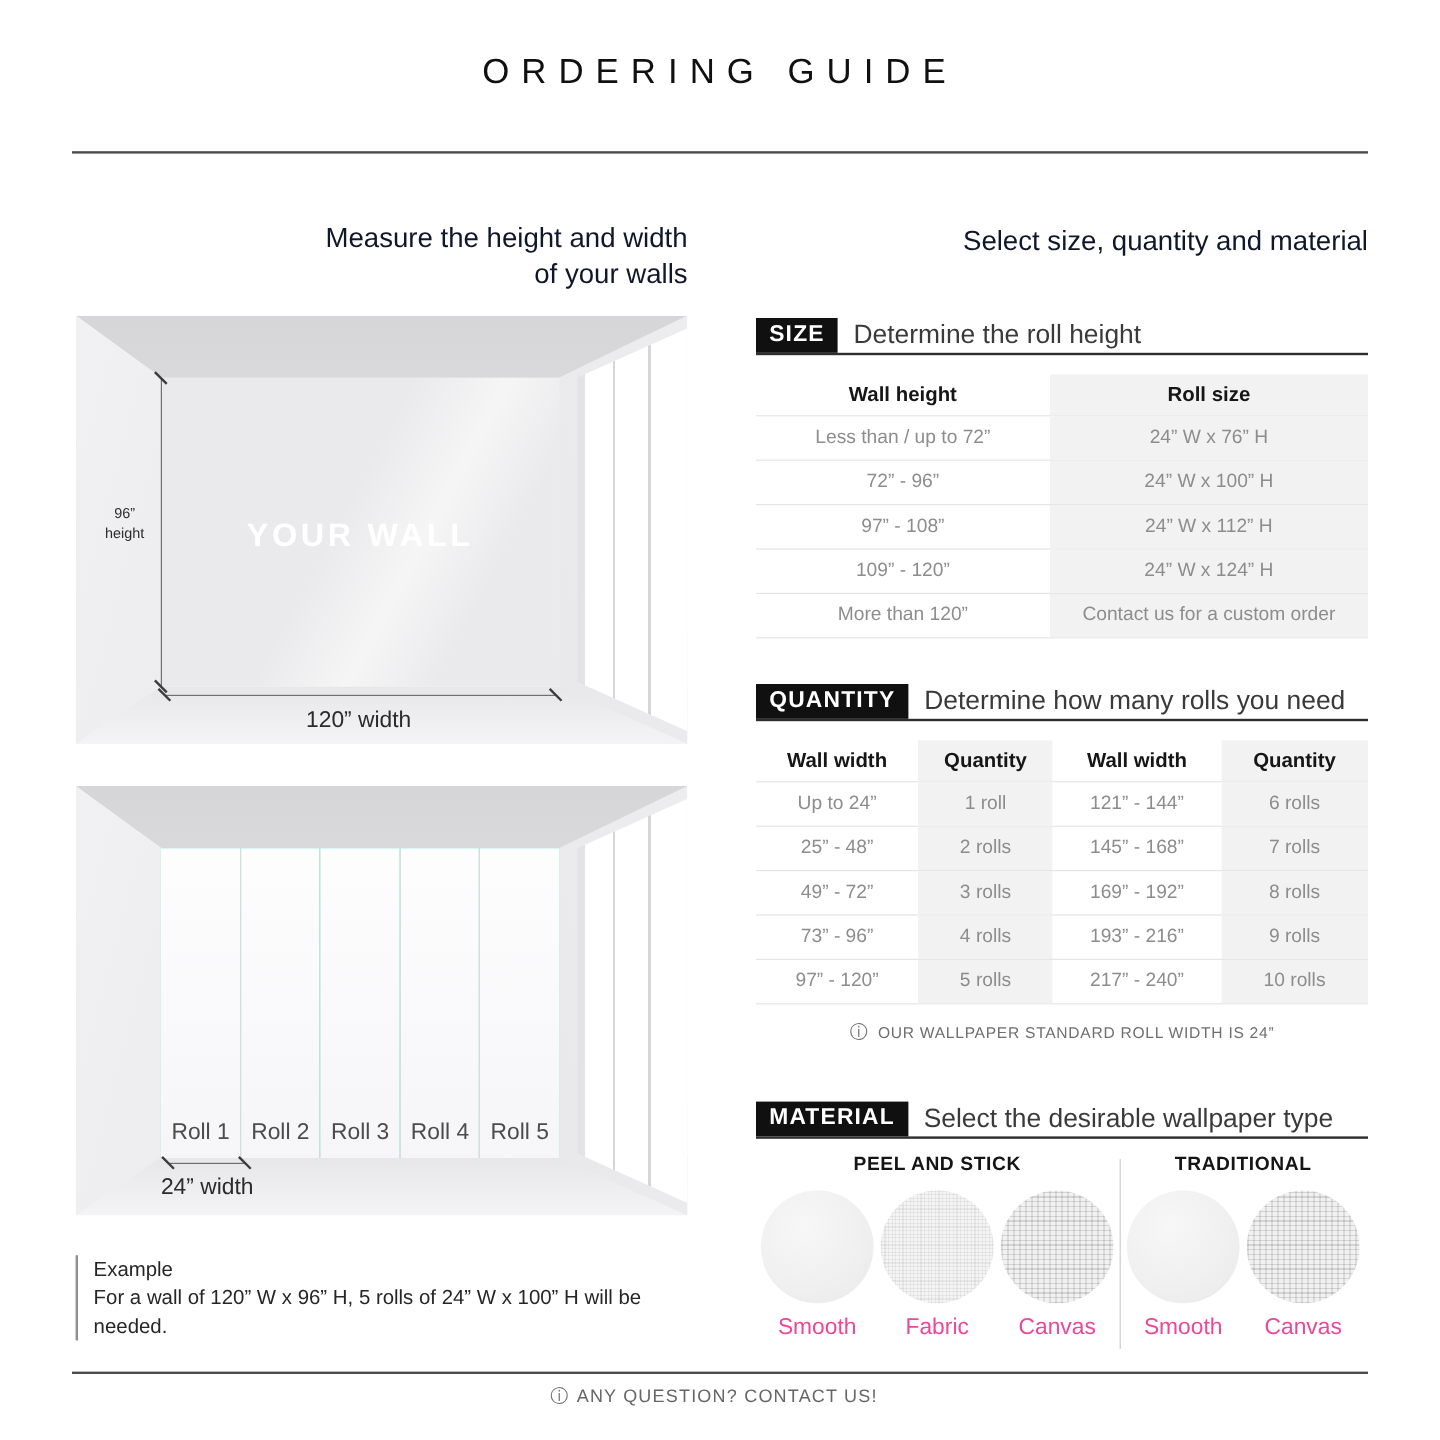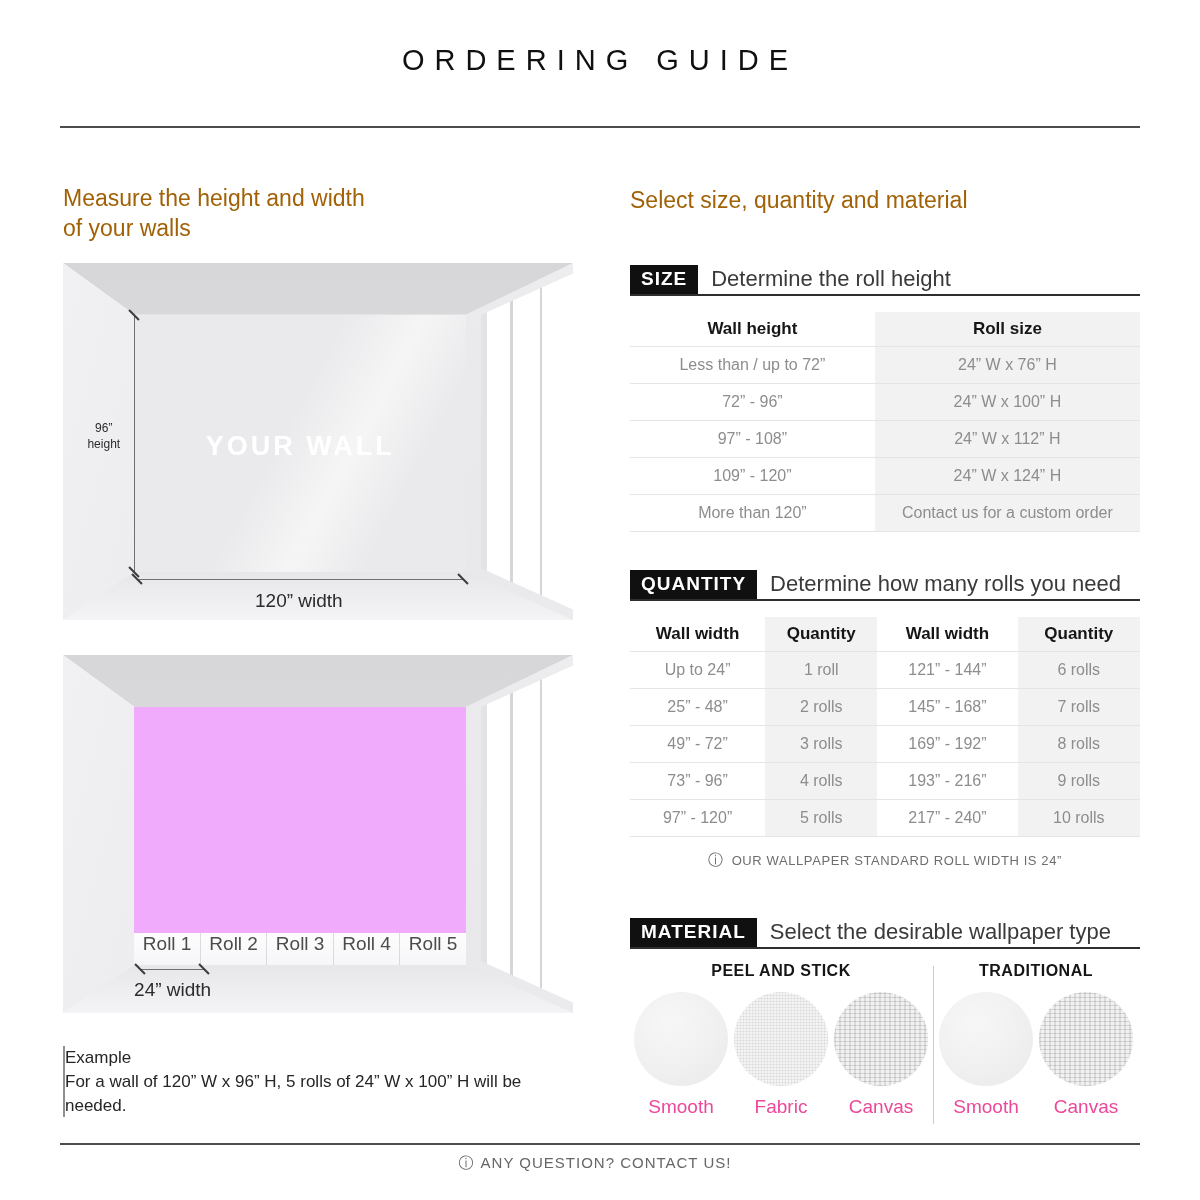--- a/index.html
+++ b/index.html
@@ -14,58 +14,58 @@
   .page-title {
     position:absolute; top:44px; left:0; right:0;
     text-align:center; font-size:29px; letter-spacing:10px;
     font-weight:400; color:#101010; white-space:nowrap;
   }
   .title-rule { position:absolute; left:60px; right:60px; top:126px; height:2px; background:#4c4c4c; }
 
   
   .left-col  { position:absolute; left:63px;  top:183px; width:510px; }
   .right-col { position:absolute; left:630px; top:185px; width:510px; }
-  .col-heading { font-size:23px; color:#a16207; text-align:left; line-height:1.32; }
+  .col-heading { font-size:23px; color:#0f172a; text-align:right; line-height:1.32; }
   .left-col .col-heading { position:absolute; top:0; left:0; right:0; }
 
   
   .room-fig { position:absolute; left:0; width:510px; overflow:hidden; background:#fff; }
   #fig1 { top:80px;  height:357px; }
   #fig2 { top:472px; height:358px; }
   .fl { position:absolute; }
   .floor      { left:0; right:0; top:86.5%; bottom:0; background:linear-gradient(180deg,#e7e7e9,#f4f4f6); }
   .ceiling    { inset:0; clip-path:polygon(0 0,100% 0,79% 14.5%,14% 14.5%); background:linear-gradient(180deg,#d6d6d8,#e9e9eb); }
   .wall-left  { inset:0; clip-path:polygon(0 0,14% 14.5%,14% 86.5%,0 100%); background:linear-gradient(105deg,#f1f1f3,#e2e2e4); }
   .wall-right { inset:0; clip-path:polygon(79% 14.5%,100% 0,100% 100%,79% 86.5%); background:linear-gradient(255deg,#ededef,#dfdfe1); }
   .window     { left:82%; right:0; top:2%; bottom:2%;
                 clip-path:polygon(0 13%,100% 1%,100% 99%,0 87%);
                 background:linear-gradient(90deg,#e3e3e5 0 7%,#ffffff 7% 32%,#d6d6d8 32% 34.5%,#ffffff 34.5% 64%,#d6d6d8 64% 66.5%,#ffffff 66.5% 100%); }
   .back-wall  { left:14%; right:21%; top:14.5%; bottom:13.5%; background:#eaeaec; }
   .back-wall.lit::after { content:""; position:absolute; inset:0;
                 background:linear-gradient(118deg,rgba(255,255,255,0) 45%,rgba(255,255,255,0.55) 62%,rgba(255,255,255,0) 78%); }
   .your-wall  { position:absolute; left:14%; right:21%; top:47%; text-align:center;
                 color:#ffffff; font-weight:700; font-size:27px; letter-spacing:3px; }
   
-  #fig2 .back-wall { display:flex; background:#f0abfc;align-items:flex-end; }
+  #fig2 .back-wall { display:flex; background:#5eead4; }
   .roll-panel { flex:1; position:relative; background:linear-gradient(180deg,#fdfdfe,#f6f6f8);
                 border-right:1px solid #dbdbdd; display:flex; align-items:flex-end; justify-content:center; }
   .roll-panel:last-child { border-right:none; }
   .roll-label { margin-bottom:10px; font-size:19px; color:#4c4c4c; }
   
   .dim-v  { left:14%; top:14.5%; height:72%; width:1px; background:#707070; }
   .dim-h  { left:14.5%; width:64%; top:88.6%; height:1px; background:#707070; }
   .dim-h2 { left:15%; width:12.6%; top:87.8%; height:1px; background:#707070; }
   .tick { position:absolute; width:14px; height:2px; background:#3c3c3c; transform:rotate(45deg); }
   .height-label { left:1.5%; top:44%; width:13%; text-align:center; font-size:12px; color:#2b2b2b; line-height:1.35; }
   .width-label  { left:14%; width:64.5%; top:91.6%; text-align:center; font-size:19px; color:#2b2b2b; }
   .width-label2 { left:12.5%; width:18%; top:90.6%; text-align:center; font-size:19px; color:#2b2b2b; }
 
   
   .example { position:absolute; left:0; top:863px; width:468px;
-             border-left:2px solid #8f8f8f; 
+             border-left:2px solid #8f8f8f; padding-left:13px;
              font-size:17px; color:#262626; line-height:1.4; }
 
   
   .sec-header { display:flex; align-items:stretch; gap:13px; border-bottom:2px solid #2e2e2e; }
   .badge { background:#101010; color:#ffffff; font-size:19px; font-weight:700;
            letter-spacing:1px; padding:3px 11px 4px; align-self:flex-end; }
   .sec-title { font-size:22px; color:#3a3a3a; align-self:center; padding-bottom:2px; }
   .size-sec { margin-top:50px; }
   .qty-sec  { margin-top:38px; }
   .mat-sec  { margin-top:48px; }

